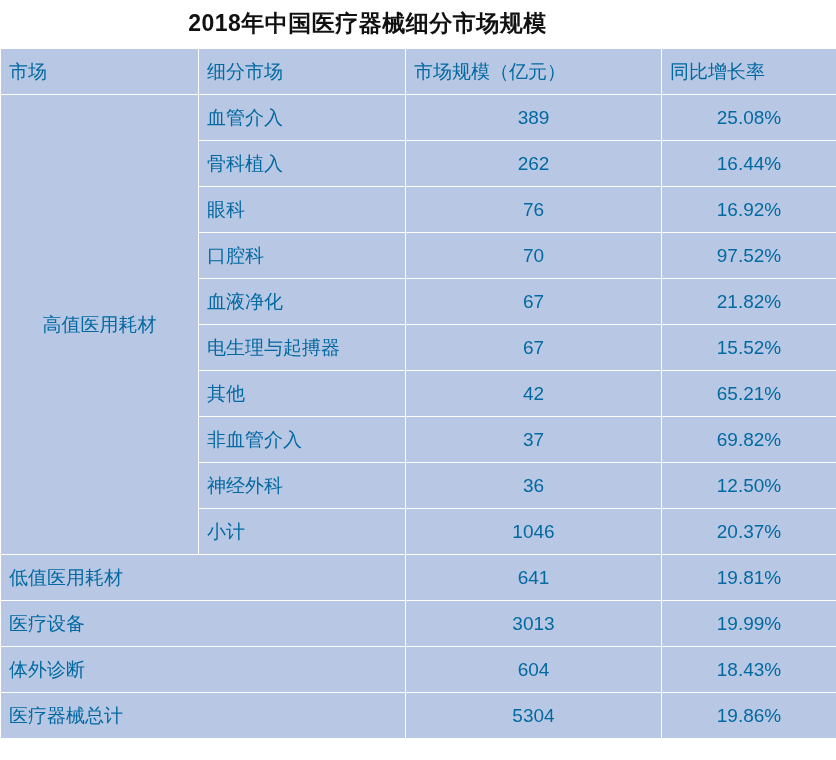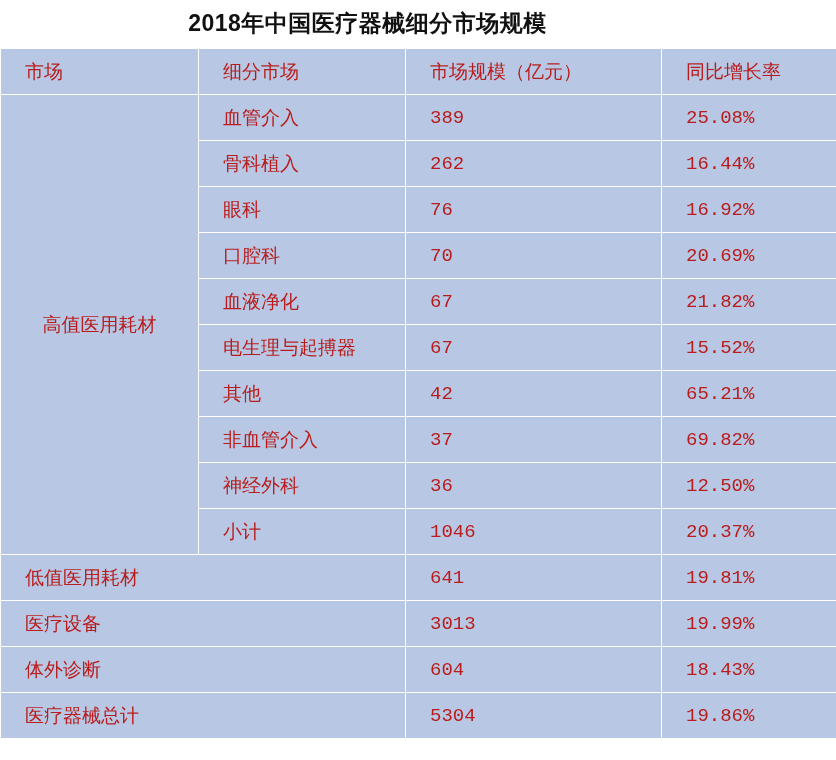--- a/index.html
+++ b/index.html
@@ -30,38 +30,37 @@
   }
   table.market-table {
     border-collapse: collapse;
     width: 836px;
     table-layout: fixed;
   }
   table.market-table td {
     background: #b8c8e4;
     border: 1px solid #ffffff;
     font-size: 19px;
-    color: #b91c1c;
+    color: #0369a1;
     height: 46px;
-    padding: 0 24px;
+    padding: 0 8px;
     vertical-align: middle;
     box-sizing: border-box;
-    font-family: Liberation Mono, monospace;
   }
   .col-market { width: 198px; }
   .col-sub { width: 207px; }
   .col-size { width: 256px; }
   .col-growth { width: 175px; }
 
   .hdr td {
     font-size: 19px;
     height: 44px;
   }
   .num {
-    text-align: left;
+    text-align: center;
     padding-right: 12px;
   }
   .txt {
     text-align: left;
     padding-left: 8px;
   }
   .cat-cell {
     text-align: center;
     padding-left: 6px;
     vertical-align: middle;
@@ -106,21 +105,21 @@
         <td class="num">16.44%</td>
       </tr>
       <tr>
         <td class="txt">眼科</td>
         <td class="num">76</td>
         <td class="num">16.92%</td>
       </tr>
       <tr>
         <td class="txt">口腔科</td>
         <td class="num">70</td>
-        <td class="num">20.69%</td>
+        <td class="num">97.52%</td>
       </tr>
       <tr>
         <td class="txt">血液净化</td>
         <td class="num">67</td>
         <td class="num">21.82%</td>
       </tr>
       <tr>
         <td class="txt">电生理与起搏器</td>
         <td class="num">67</td>
         <td class="num">15.52%</td>

